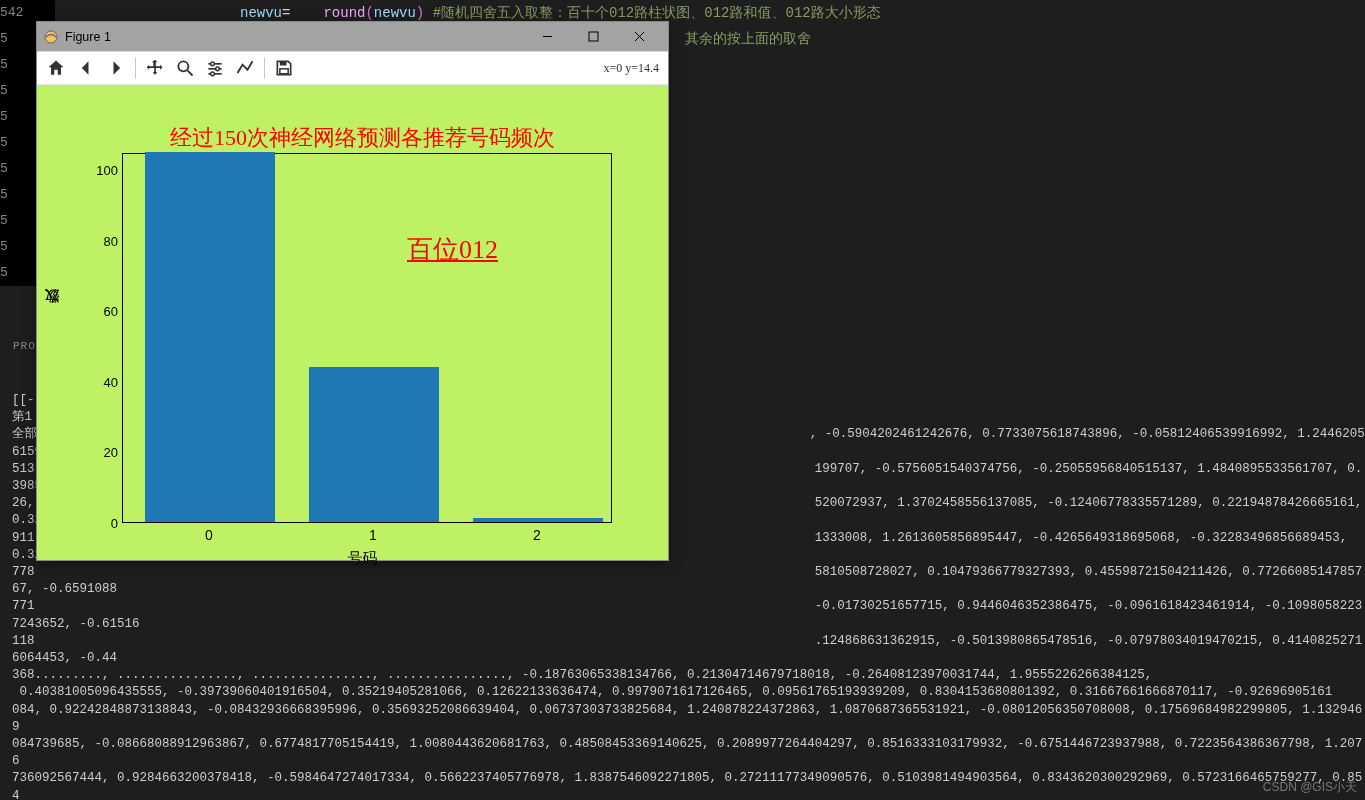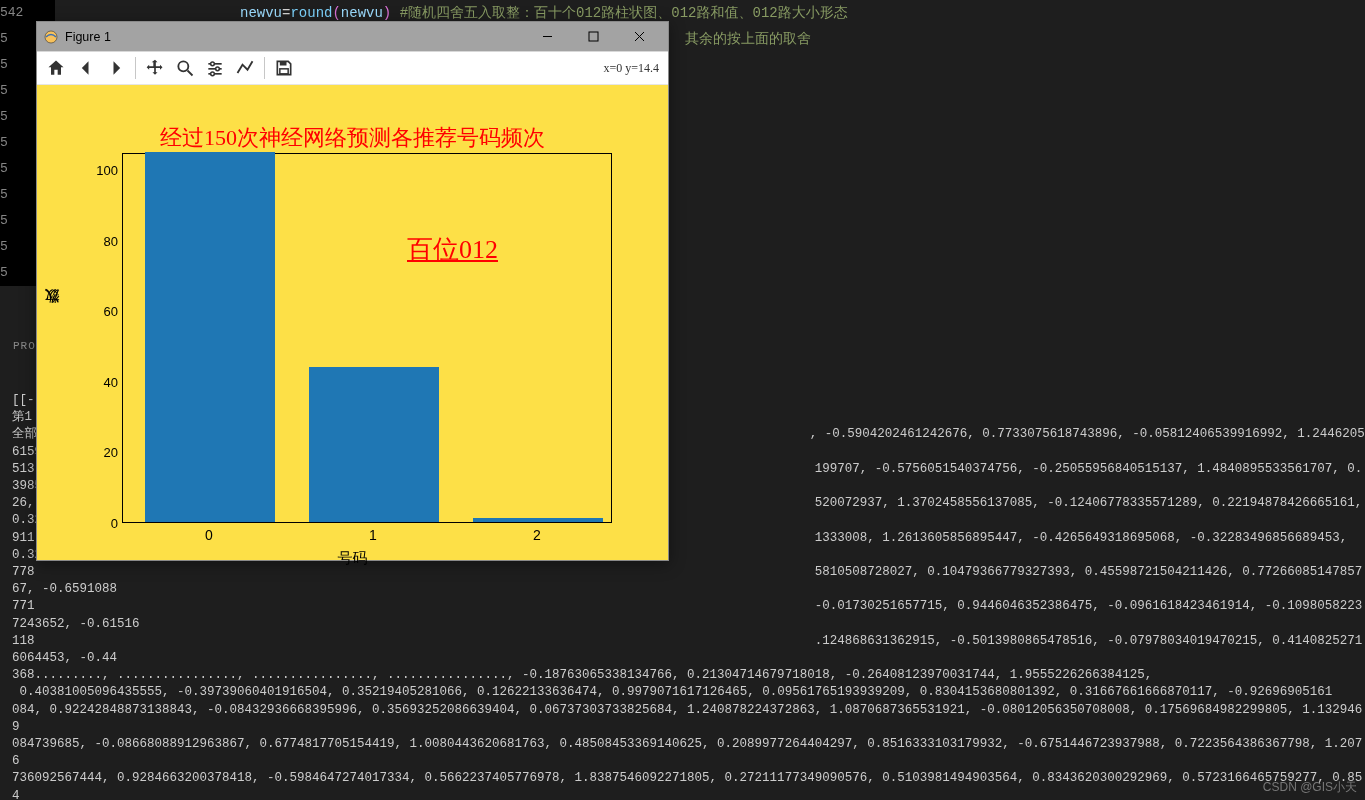--- a/index.html
+++ b/index.html
@@ -27,21 +27,21 @@
 .code-area {
   position: absolute;
   left: 60px;
   top: 0;
   right: 0;
   color: #d4d4d4;
   line-height: 26px;
   font-size: 14px;
 }
 .comment { color: #889b63; }
-.func { color: #7dd3fc; }
+.func { color: #f0abfc; margin-left: 33px; }
 .var { color: #9cdcfe; }
 .op { color: #d4d4d4; }
 .paren { color: #da70d6; }
 .problems-tab {
   position: absolute;
   left: 13px;
   top: 340px;
   color: #888888;
   font-size: 11px;
   letter-spacing: 1px;
@@ -103,21 +103,22 @@
   color: #333;
 }
 .tool-sep { width: 1px; height: 22px; background: #c7c7c7; margin: 0 2px; }
 .coord { margin-left: auto; font-size: 12px; color: #333; font-family: Liberation Serif, serif; padding-right: 3px;}
 .plot-area {
   position: absolute;
   top: 63px;
   left: 0;
   right: 0;
   bottom: 0;
-  background: #fde047;
+  background: #bef264;
+  padding-left: 10px;
 }
 .chart-title {
   position: absolute;
   top: 38px;
   width: 100%;
   text-align: center;
   color: #ff0000;
   font-size: 22px;
   font-family: SimSun, serif;
 }

